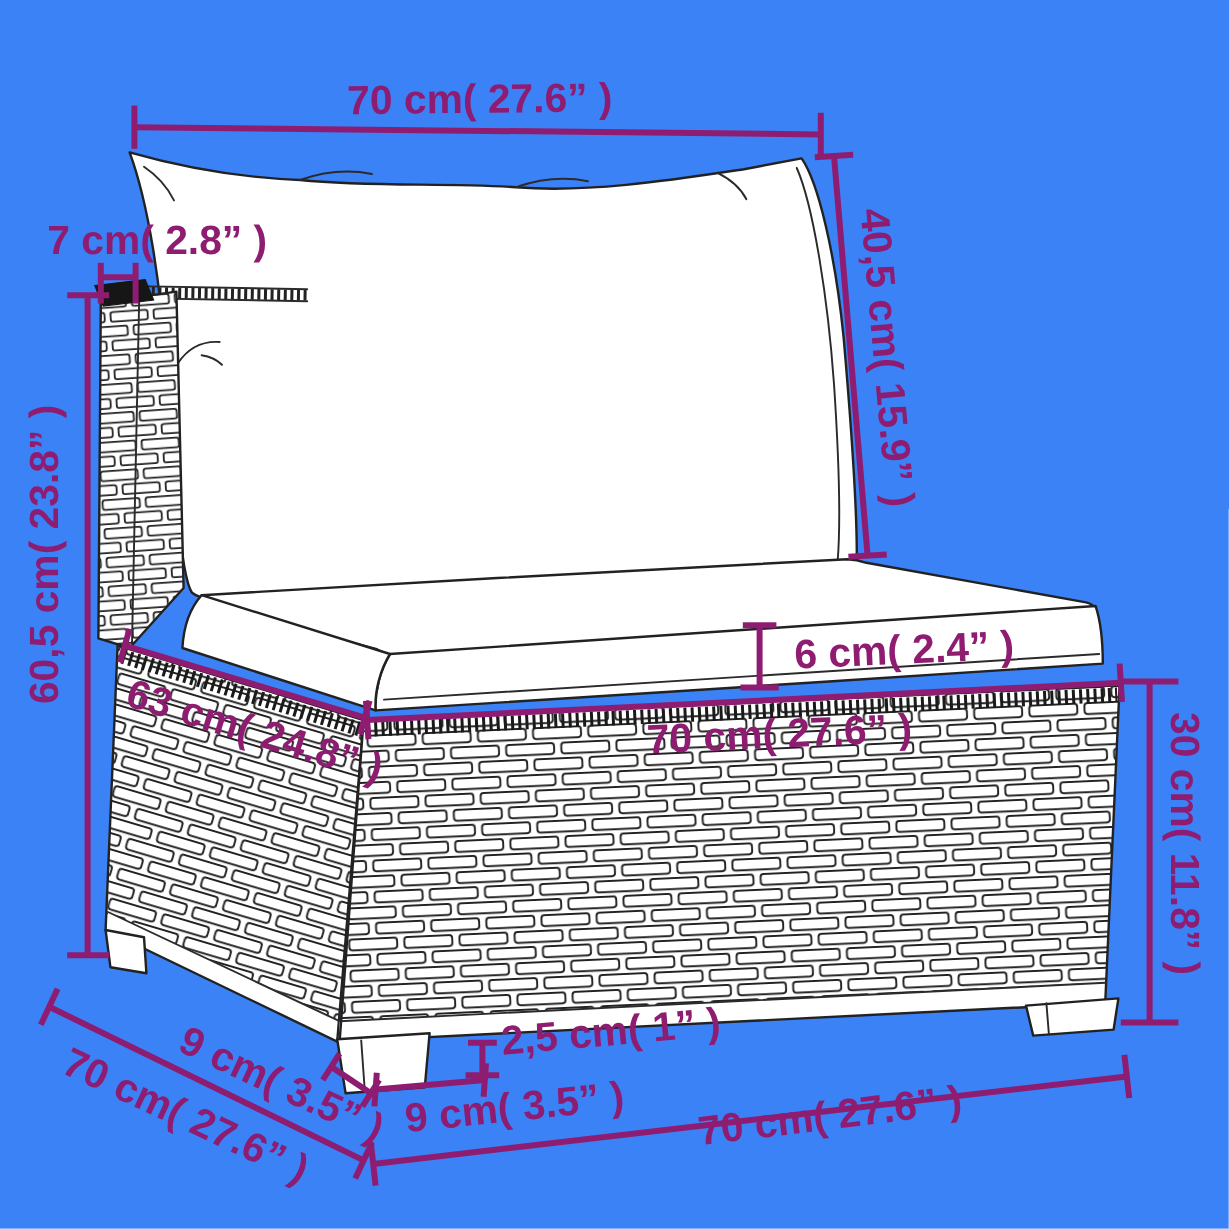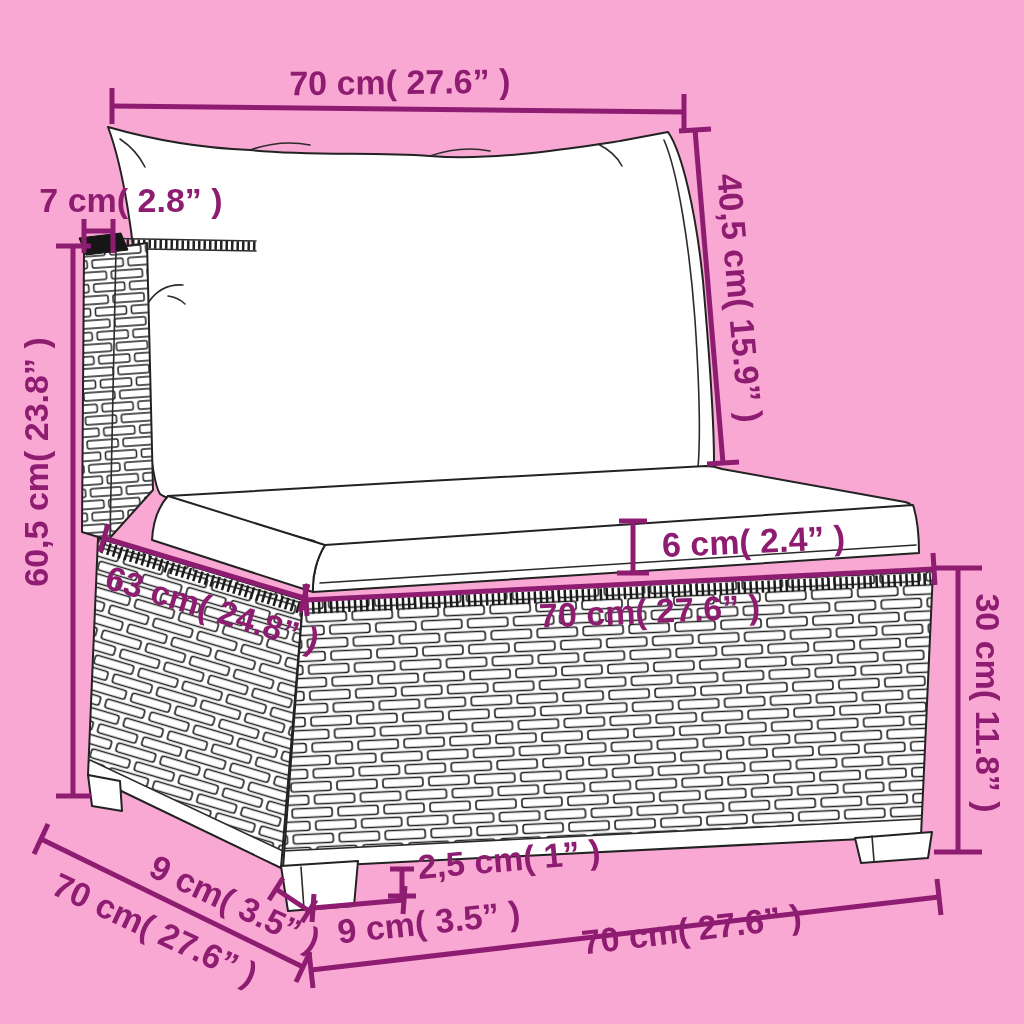--- a/index.html
+++ b/index.html
@@ -1,17 +1,17 @@
 <!DOCTYPE html>
 <html><head>
 <meta charset="utf-8">
 <style>
   html,body{margin:0;padding:0;background:#ffffff;}
   .stage{
-    position:relative;width:1024px;height:1024px;background:#f9a8d4;overflow:hidden;
+    position:relative;width:1024px;height:1024px;background:#3b82f6;overflow:hidden;
     font-family:"Liberation Sans", sans-serif;
   }
   svg{position:absolute;left:0;top:0;}
   .dim-text{
     font-family:"Liberation Sans", sans-serif;
     font-weight:bold;
     font-size:34px;
     fill:#8e1d71;
   }
   .dim-stroke{stroke:#8e1d71;stroke-width:5;fill:none;}

